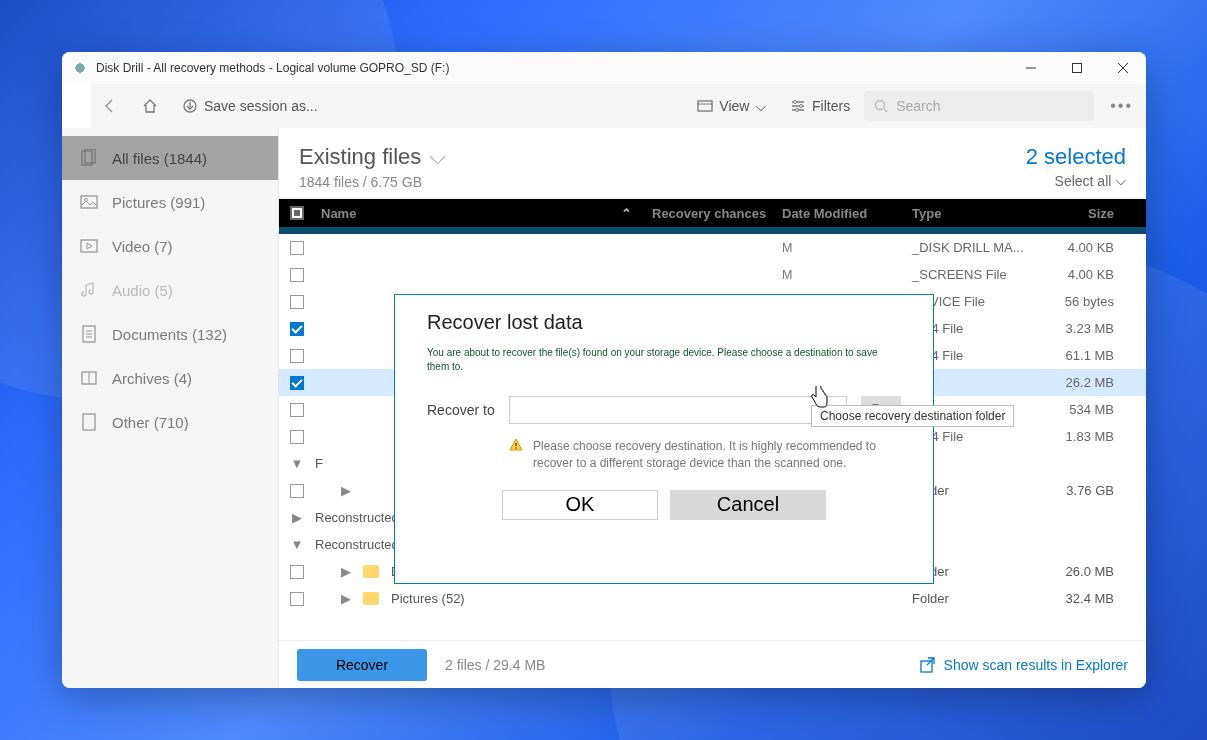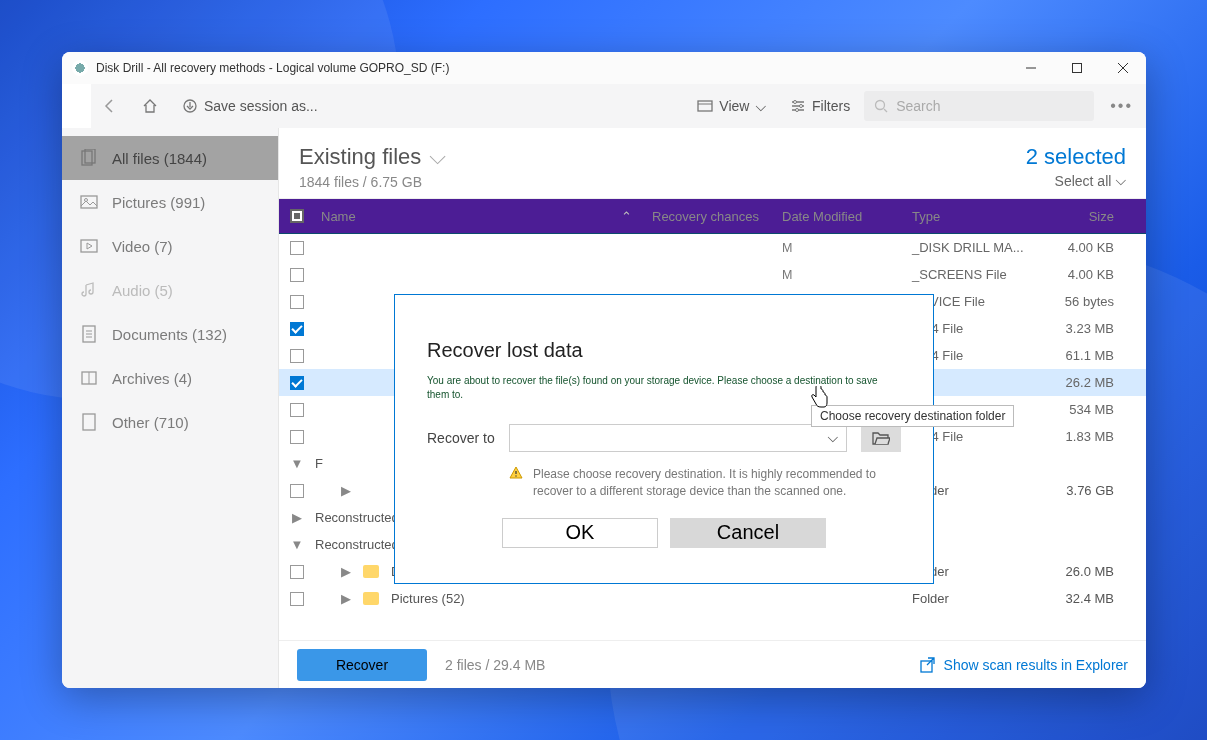--- a/index.html
+++ b/index.html
@@ -46,21 +46,21 @@
 
   .main{flex:1;display:flex;flex-direction:column;overflow:hidden;background:#fff;}
   .main-head{padding:16px 20px 8px;display:flex;align-items:flex-start;}
   .mh-left{flex:1;}
   .mh-title{font-size:22px;color:#555;display:flex;align-items:center;gap:8px;cursor:pointer;}
   .mh-sub{font-size:14px;color:#888;margin-top:4px;}
   .mh-right{text-align:right;}
   .mh-sel{font-size:22px;color:#0078d4;}
   .mh-selall{font-size:14px;color:#666;display:flex;justify-content:flex-end;align-items:center;gap:4px;margin-top:2px;cursor:pointer;}
 
-  .table-head{height:36px;display:flex;align-items:center;border-top:1px solid #eee;border-bottom:1px solid #0c4a6e;font-size:13px;color:#888;background:#4c1d95;}
+  .table-head{height:36px;display:flex;align-items:center;border-top:1px solid #eee;border-bottom:7px solid #0c4a6e;font-size:13px;color:#888;background:#000000;font-weight:bold;}
   .col-chk{width:36px;display:flex;justify-content:center;align-items:center;}
   .col-name{flex:1;padding-left:6px;display:flex;align-items:center;gap:6px;}
   .col-rec{width:130px;}
   .col-date{width:130px;}
   .col-type{width:120px;}
   .col-size{width:100px;text-align:right;padding-right:18px;}
   .col-sb{width:14px;}
 
   .rows{flex:1;overflow:hidden;position:relative;}
   .row{height:27px;display:flex;align-items:center;font-size:13px;color:#555;}
@@ -79,21 +79,21 @@
   .sub-row{padding-left:26px;}
   .folder-ic{width:16px;height:13px;background:#ffd76a;border-radius:2px;margin-right:6px;display:inline-block;vertical-align:middle;}
 
   .footer{height:48px;border-top:1px solid #eee;display:flex;align-items:center;padding:0 18px;gap:18px;}
   .recover-btn{width:130px;height:32px;background:#3a97e8;color:#000000;border:none;border-radius:3px;font-size:14px;cursor:pointer;}
   .footer-info{color:#888;font-size:14px;}
   .footer-spacer{flex:1;}
   .footer-link{color:#0078d4;font-size:14px;display:flex;align-items:center;gap:8px;cursor:pointer;}
 
   
-  .modal{position:absolute;top:242px;left:332px;width:540px;height:290px;background:#fff;border:1px solid #0078d4;z-index:10;padding:44px 32px 20px;}
+  .modal{position:absolute;top:242px;left:332px;width:540px;height:290px;background:#fff;border:1px solid #0078d4;z-index:10;padding:16px 32px 20px;}
   .modal h2{font-size:20px;font-weight:400;color:#222;margin-bottom:12px;}
   .modal .desc{font-size:10px;color:#14532d;line-height:1.4;margin-bottom:22px;}
   .modal .recov-row{display:flex;align-items:center;gap:14px;margin-bottom:14px;}
   .modal .recov-lbl{font-size:14px;color:#444;}
   .modal .combo{flex:1;height:28px;border:1px solid #ccc;position:relative;cursor:pointer;}
   .modal .combo::after{content:"⌵";position:absolute;right:8px;top:4px;color:#555;font-size:14px;}
   .modal .browse-btn{width:40px;height:28px;background:#dcdcdc;display:flex;align-items:center;justify-content:center;cursor:pointer;position:relative;}
   .modal .hint{display:flex;gap:10px;font-size:12px;color:#777;padding-left:82px;margin-bottom:18px;line-height:1.4;}
   .modal .hint .warn{width:14px;height:14px;flex-shrink:0;}
   .modal .btns{display:flex;gap:12px;justify-content:center;}

